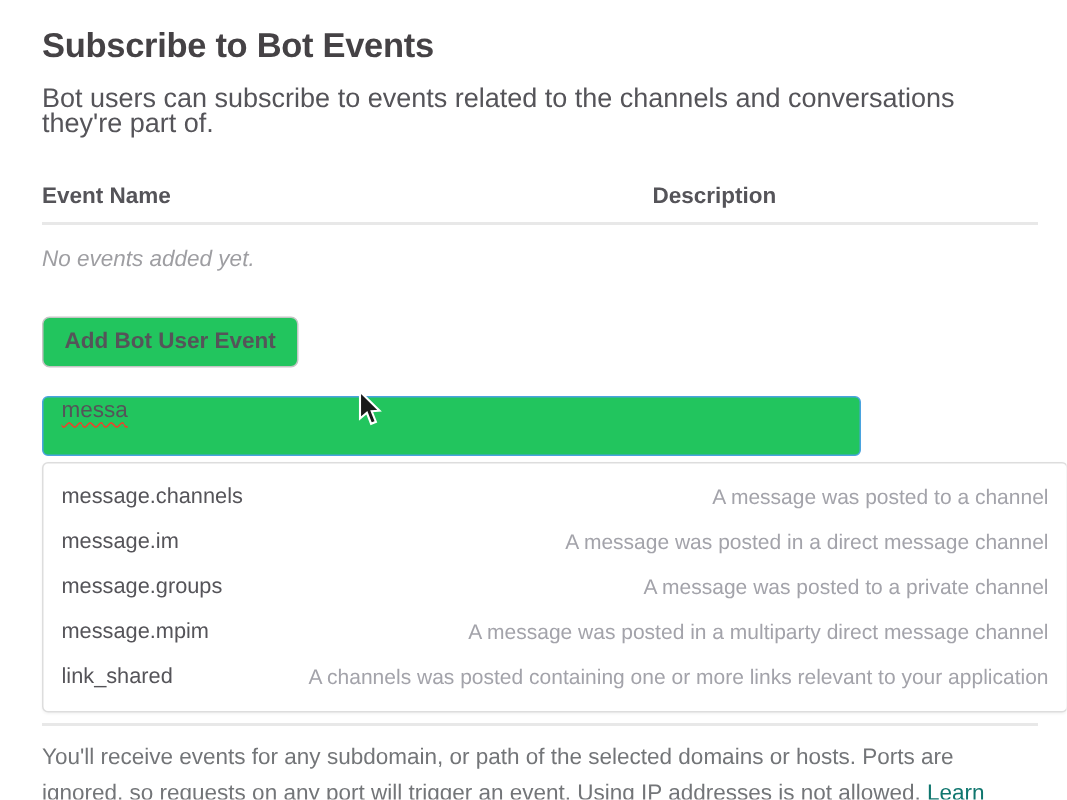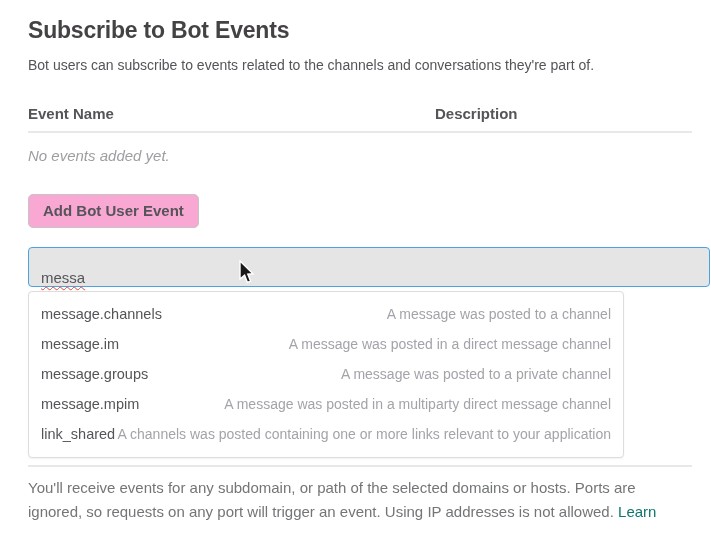--- a/index.html
+++ b/index.html
@@ -21,21 +21,21 @@
   h1.page-title {
     margin: 17px 0 0 0;
     font-size: 23px;
     line-height: 27px;
     font-weight: bold;
     color: #454245;
     letter-spacing: -0.2px;
   }
   p.subtitle {
     margin: 13px 0 0 0;
-    font-size: 14px;
+    font-size: 18px;
     line-height: 17px;
     color: #555459;
   }
   .table-head {
     margin-top: 31px;
     display: flex;
     font-size: 15px;
     font-weight: bold;
     color: #555459;
   }
@@ -53,49 +53,49 @@
     color: #9e9ea2;
   }
   .add-btn {
     margin-top: 30px;
     display: inline-block;
     padding: 8px 14px 8px 14px;
     font-family: "Liberation Sans", sans-serif;
     font-size: 15px;
     font-weight: bold;
     color: #555459;
-    background: #f9a8d4;
+    background: #22c55e;
     border: 1px solid #c5c5c5;
     border-radius: 5px;
     line-height: 16px;
     cursor: pointer;
   }
   .textbox {
     margin-top: 19px;
     box-sizing: border-box;
-    width: 682px;
+    width: 546px;
     height: 40px;
     border: 1px solid #4aa3df;
     border-radius: 4px;
     display: flex;
-    align-items: flex-end;
+    align-items: flex-start;
     padding: 0 12px;
     font-size: 15px;
     color: #555459;
-    background: #e5e5e5;
+    background: #22c55e;
   }
   .typed-text {
     text-decoration: underline wavy #e8452c;
     text-decoration-thickness: 1px;
     text-underline-offset: 3px;
   }
   .dropdown {
     margin-top: 4px;
     box-sizing: border-box;
-    width: 596px;
+    width: 684px;
     border: 1px solid #dddddd;
     border-radius: 4px;
     background: #ffffff;
     box-shadow: 0 1px 2px rgba(0,0,0,0.05);
     padding: 7px 0 8px 0;
   }
   .dropdown-row {
     display: flex;
     justify-content: space-between;
     align-items: center;

